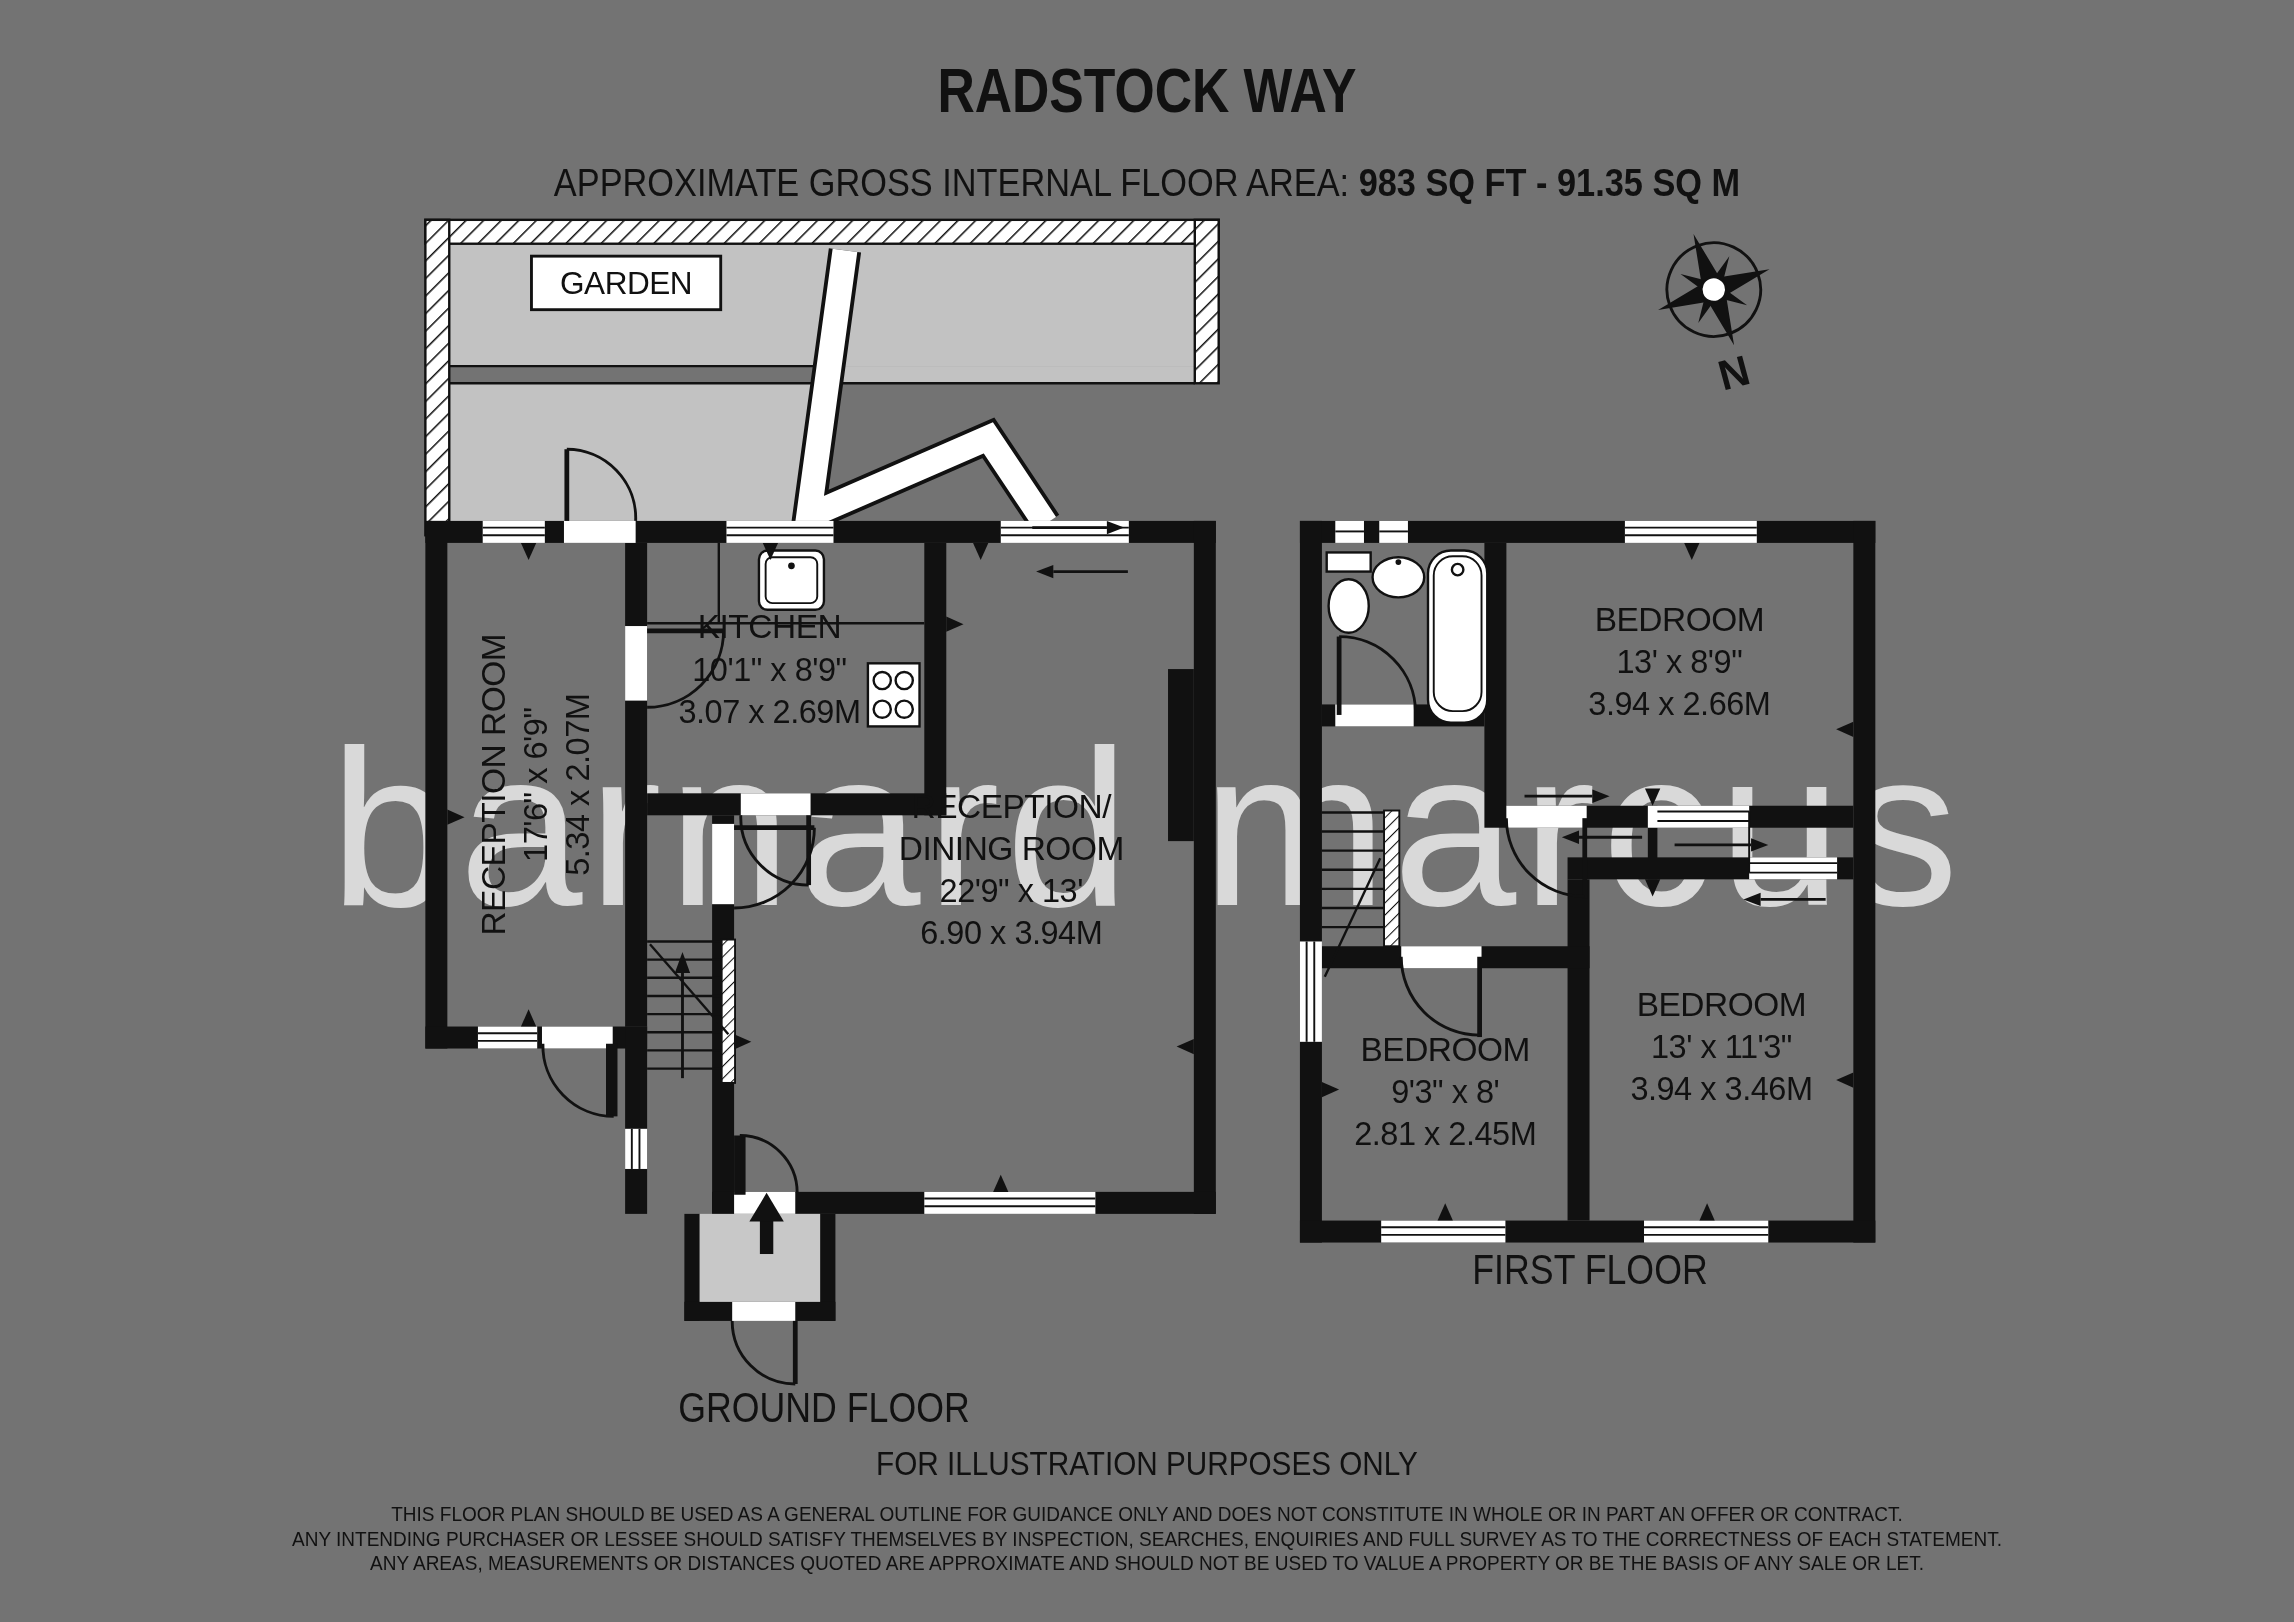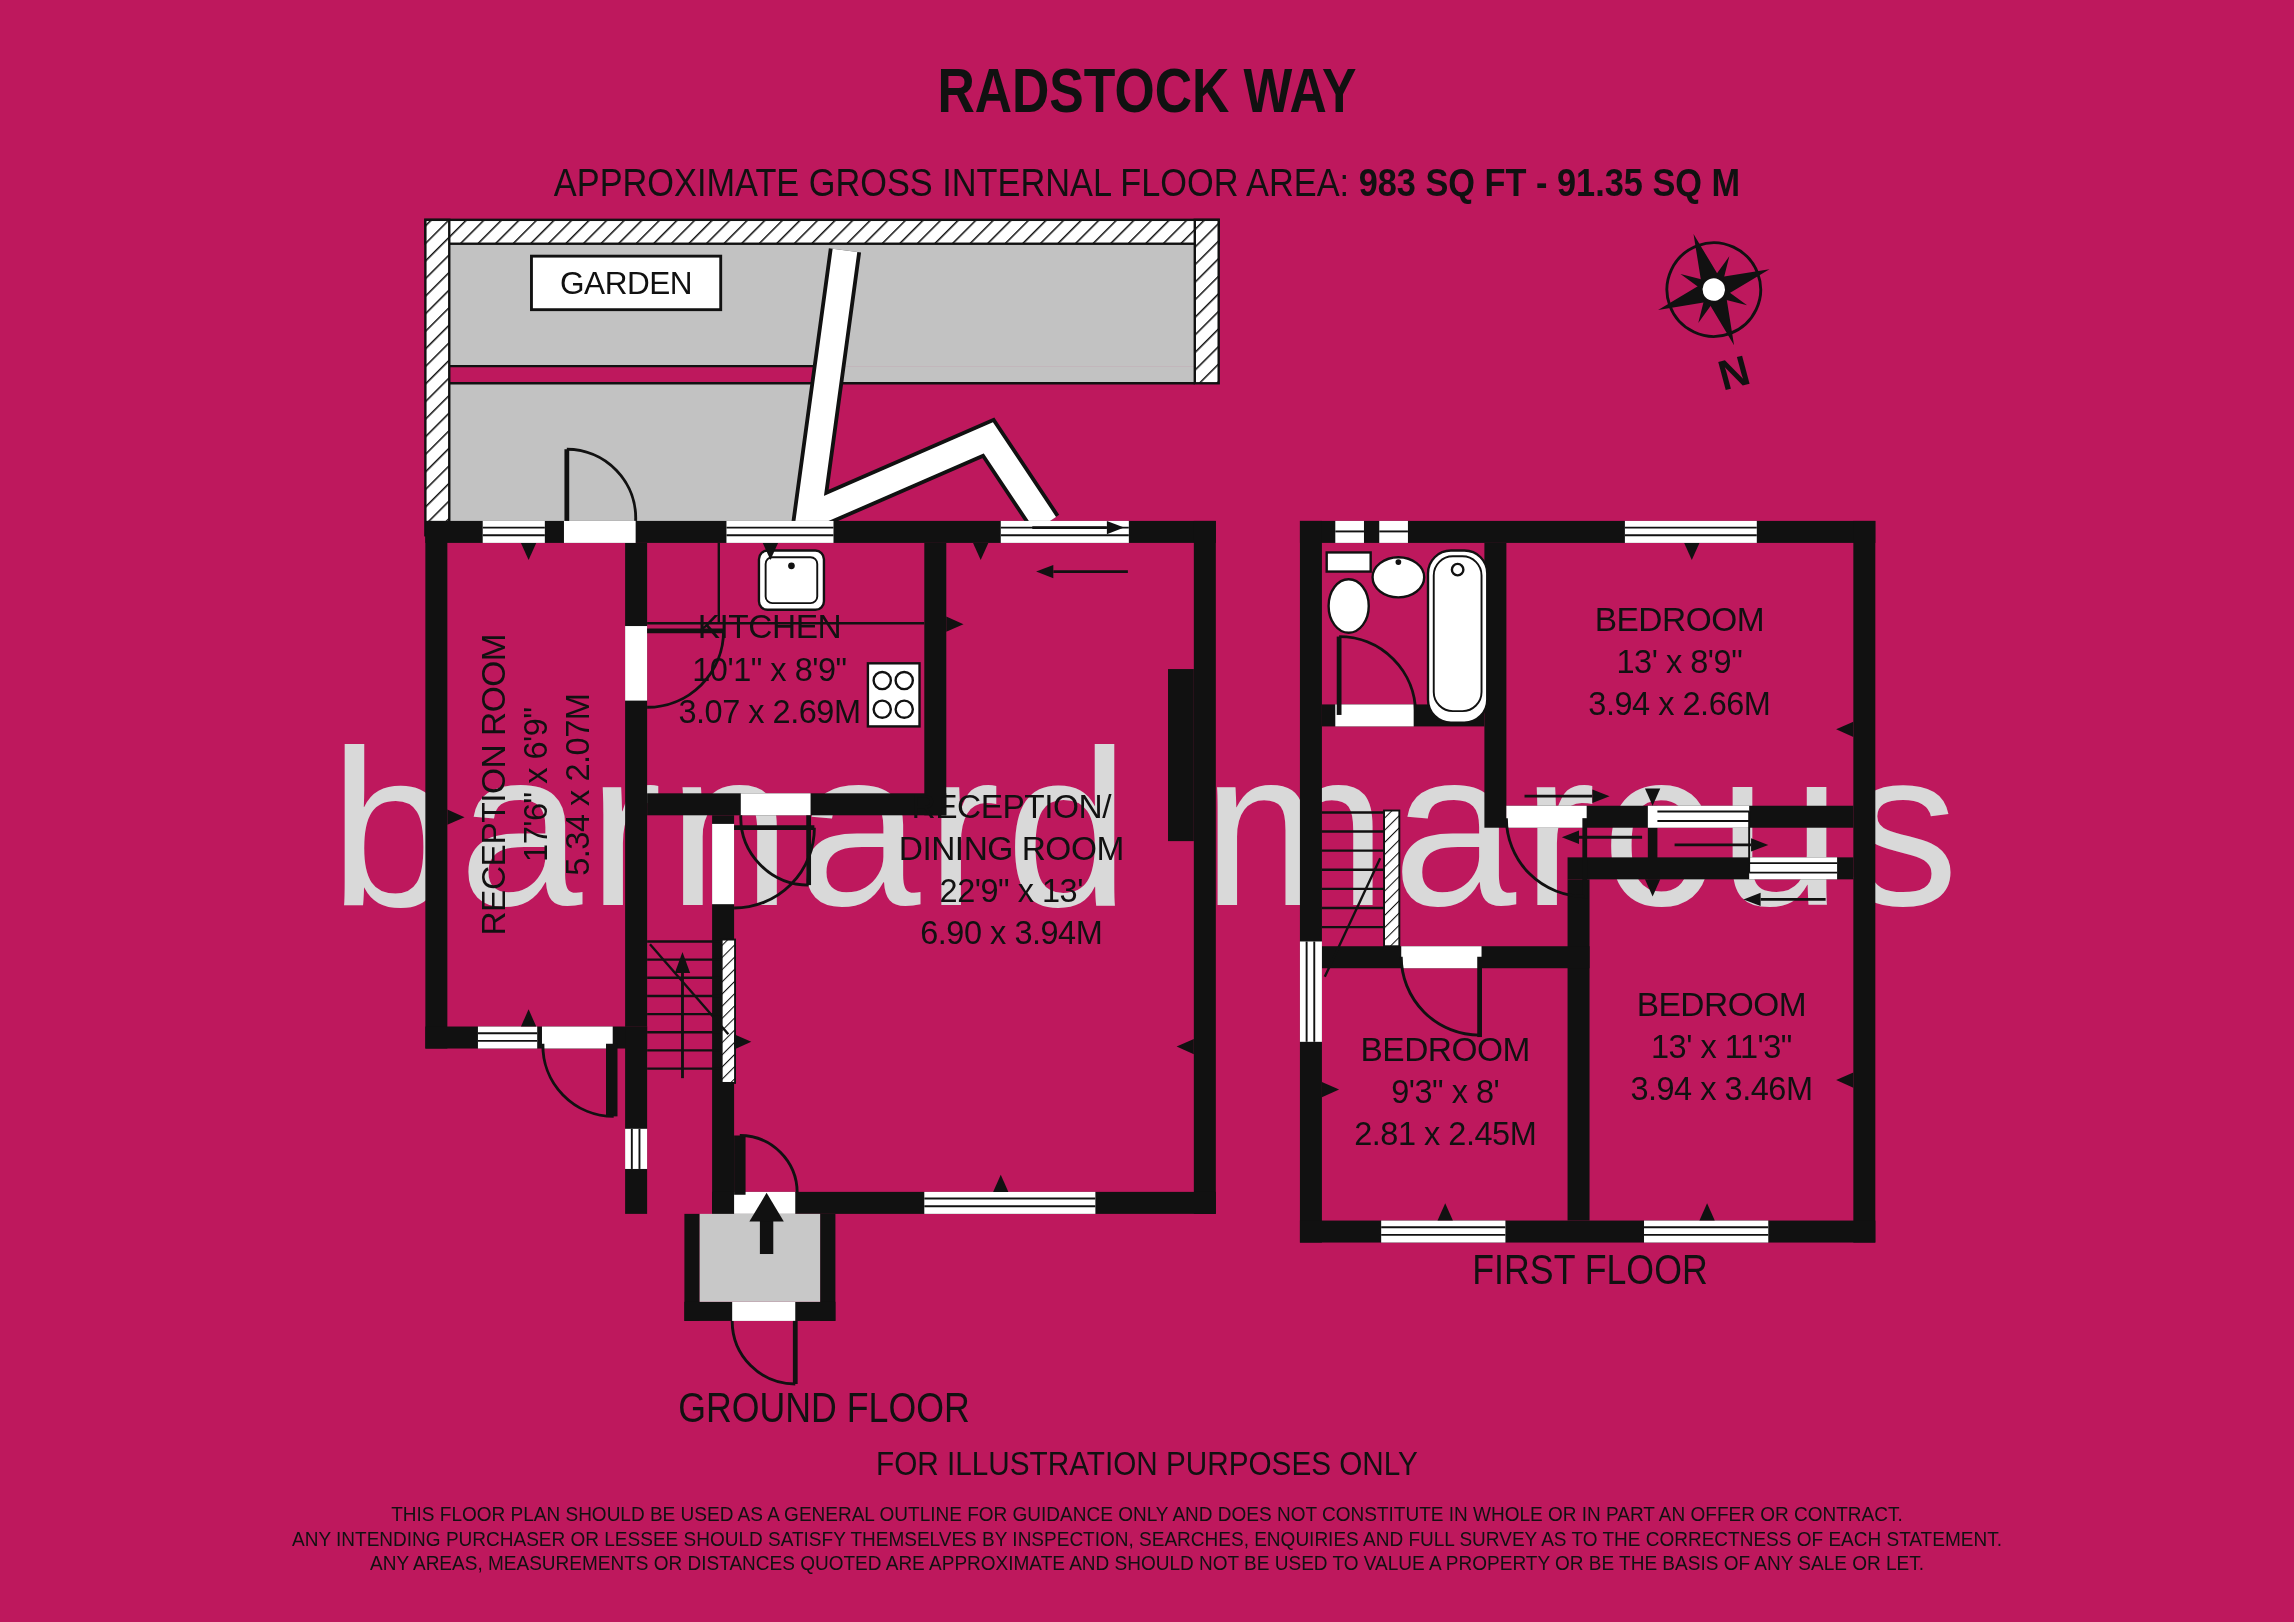--- a/index.html
+++ b/index.html
@@ -1,16 +1,16 @@
 <!DOCTYPE html>
 <html style="--wall: #111111; --garden_fill: #c2c2c2; --porch_fill: #c8c8c8; --watermark: #d9d9d9;"><head>
 <meta charset="utf-8">
 <style>
   html,body{margin:0;padding:0;background:#ffffff;}
-  .page{position:relative;width:2294px;height:1622px;background:#be185d;overflow:hidden;
+  .page{position:relative;width:2294px;height:1622px;background:#737373;overflow:hidden;
         font-family:"Liberation Sans",sans-serif;color:#111;}
   .centered{position:absolute;left:0;width:100%;text-align:center;white-space:nowrap;}
   .title{top:54px;font-size:63px;font-weight:bold;letter-spacing:0;transform:scaleX(.82);}
   .subtitle{top:161px;font-size:39px;transform:scaleX(.88);}
   .subtitle .bold{font-weight:bold;}
   .watermark{top:709px;font-size:222px;line-height:239px;font-weight:400;letter-spacing:5.7px;
              color:var(--watermark,#d9d9d9);z-index:1;}
   .floor-caption{position:absolute;font-size:42px;transform:translateX(-50%) scaleX(.85);white-space:nowrap;}
   .illustration{top:1445px;font-size:33px;transform:scaleX(.9);}
   .disclaimer{position:absolute;left:0;width:100%;text-align:center;font-size:19.6px;

